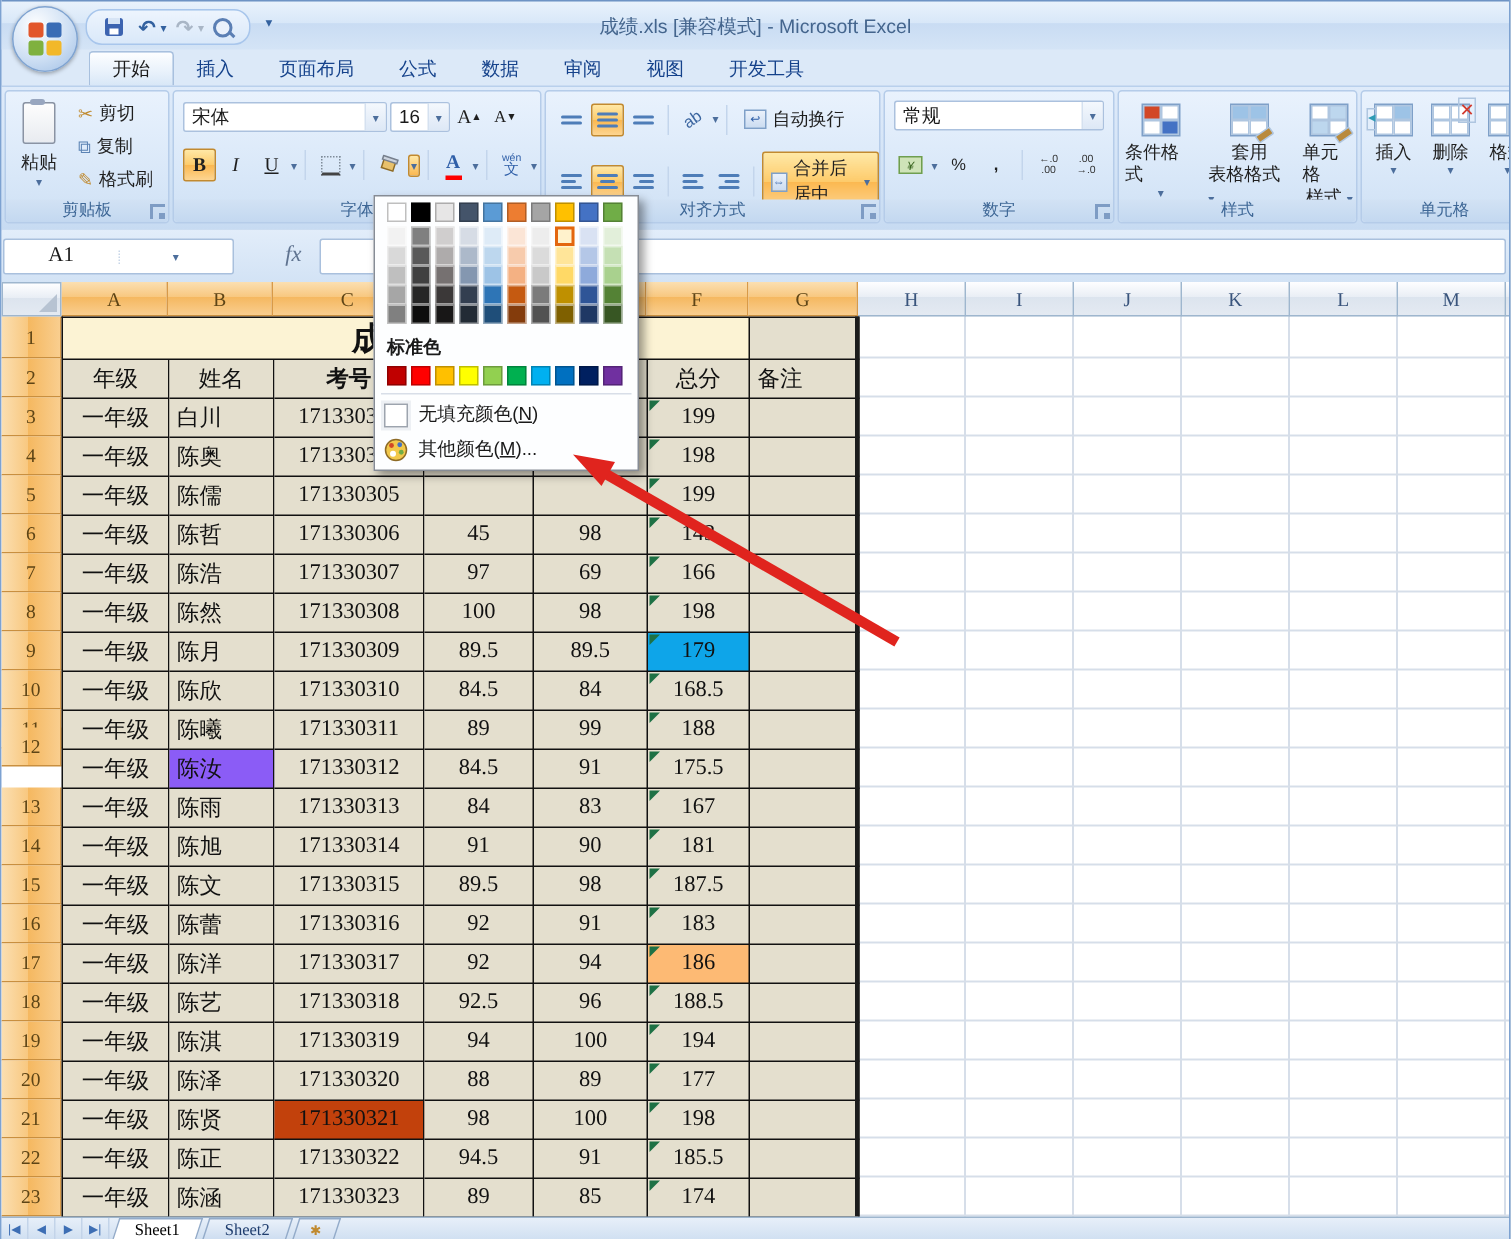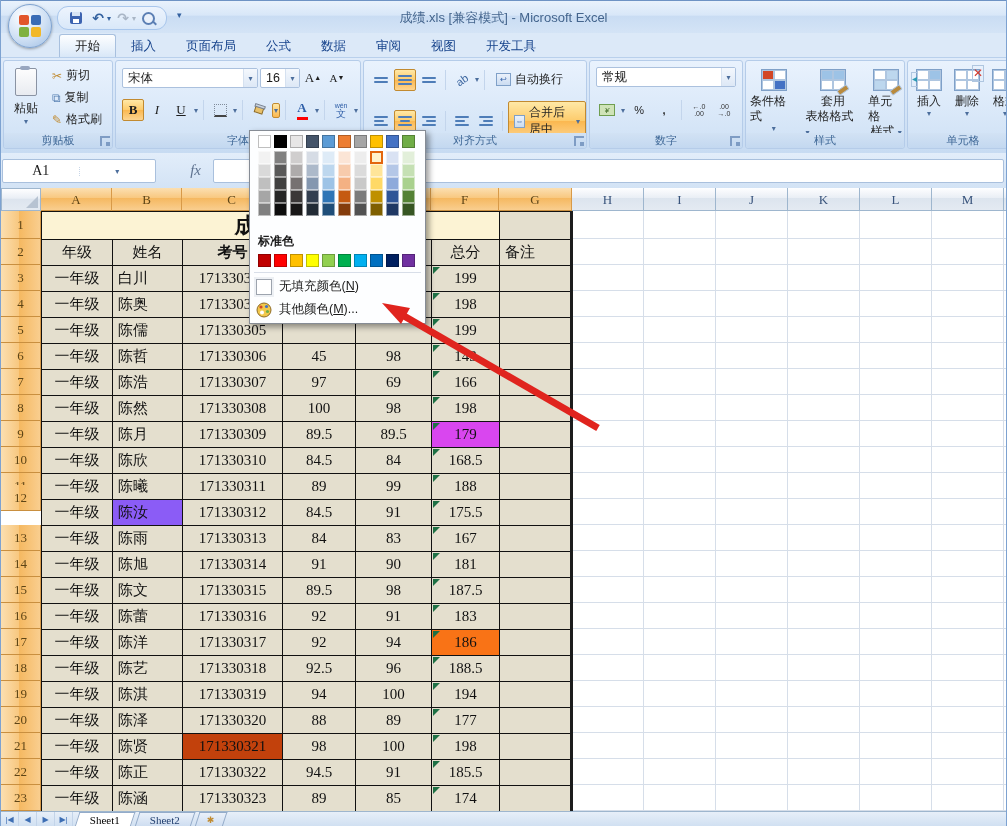--- a/index.html
+++ b/index.html
@@ -584,21 +584,21 @@
           <div class="tcell" style="width: 76px; height: 26px; background: rgb(228, 223, 206);">98</div>
           <div class="tcell" style="width: 68px; height: 26px; background: rgb(228, 223, 206);">198<i class="tri"></i></div>
           <div class="tcell left" style="width: 73px; height: 26px; background: rgb(228, 223, 206);"></div>
         </div>
         <div class="trow">
           <div class="tcell" style="width: 71px; height: 26px; background: rgb(228, 223, 206);">一年级</div>
           <div class="tcell left" style="width: 70px; height: 26px; background: rgb(228, 223, 206);">陈月</div>
           <div class="tcell" style="width: 100px; height: 26px; background: rgb(228, 223, 206);">171330309</div>
           <div class="tcell" style="width: 73px; height: 26px; background: rgb(228, 223, 206);">89.5</div>
           <div class="tcell" style="width: 76px; height: 26px; background: rgb(228, 223, 206);">89.5</div>
-          <div class="tcell" style="width: 68px; height: 26px; background: #d946ef;">179<i class="tri"></i></div>
+          <div class="tcell" style="width: 68px; height: 26px; background: #0ea5e9;">179<i class="tri"></i></div>
           <div class="tcell left" style="width: 73px; height: 26px; background: rgb(228, 223, 206);"></div>
         </div>
         <div class="trow">
           <div class="tcell" style="width: 71px; height: 26px; background: rgb(228, 223, 206);">一年级</div>
           <div class="tcell left" style="width: 70px; height: 26px; background: rgb(228, 223, 206);">陈欣</div>
           <div class="tcell" style="width: 100px; height: 26px; background: rgb(228, 223, 206);">171330310</div>
           <div class="tcell" style="width: 73px; height: 26px; background: rgb(228, 223, 206);">84.5</div>
           <div class="tcell" style="width: 76px; height: 26px; background: rgb(228, 223, 206);">84</div>
           <div class="tcell" style="width: 68px; height: 26px; background: rgb(228, 223, 206);">168.5<i class="tri"></i></div>
           <div class="tcell left" style="width: 73px; height: 26px; background: rgb(228, 223, 206);"></div>
@@ -656,21 +656,21 @@
           <div class="tcell" style="width: 76px; height: 26px; background: rgb(228, 223, 206);">91</div>
           <div class="tcell" style="width: 68px; height: 26px; background: rgb(228, 223, 206);">183<i class="tri"></i></div>
           <div class="tcell left" style="width: 73px; height: 26px; background: rgb(228, 223, 206);"></div>
         </div>
         <div class="trow">
           <div class="tcell" style="width: 71px; height: 26px; background: rgb(228, 223, 206);">一年级</div>
           <div class="tcell left" style="width: 70px; height: 26px; background: rgb(228, 223, 206);">陈洋</div>
           <div class="tcell" style="width: 100px; height: 26px; background: rgb(228, 223, 206);">171330317</div>
           <div class="tcell" style="width: 73px; height: 26px; background: rgb(228, 223, 206);">92</div>
           <div class="tcell" style="width: 76px; height: 26px; background: rgb(228, 223, 206);">94</div>
-          <div class="tcell" style="width: 68px; height: 26px; background: #f97316;">186<i class="tri"></i></div>
+          <div class="tcell" style="width: 68px; height: 26px; background: #fdba74;">186<i class="tri"></i></div>
           <div class="tcell left" style="width: 73px; height: 26px; background: rgb(228, 223, 206);"></div>
         </div>
         <div class="trow">
           <div class="tcell" style="width: 71px; height: 26px; background: rgb(228, 223, 206);">一年级</div>
           <div class="tcell left" style="width: 70px; height: 26px; background: rgb(228, 223, 206);">陈艺</div>
           <div class="tcell" style="width: 100px; height: 26px; background: rgb(228, 223, 206);">171330318</div>
           <div class="tcell" style="width: 73px; height: 26px; background: rgb(228, 223, 206);">92.5</div>
           <div class="tcell" style="width: 76px; height: 26px; background: rgb(228, 223, 206);">96</div>
           <div class="tcell" style="width: 68px; height: 26px; background: rgb(228, 223, 206);">188.5<i class="tri"></i></div>
           <div class="tcell left" style="width: 73px; height: 26px; background: rgb(228, 223, 206);"></div>
@@ -820,21 +820,21 @@
           <div class="vsw" style="background: rgb(31, 56, 100);"></div>
         </div>
         <div class="varcol">
           <div class="vsw" style="background: rgb(226, 239, 218);"></div>
           <div class="vsw" style="background: rgb(197, 224, 180);"></div>
           <div class="vsw" style="background: rgb(169, 209, 142);"></div>
           <div class="vsw" style="background: rgb(84, 130, 53);"></div>
           <div class="vsw" style="background: rgb(55, 86, 35);"></div>
         </div>
       </div>
-    <div class="mhead" style="margin-top:15px;">标准色</div>
+    <div class="mhead" style="margin-top:5px;">标准色</div>
     <div class="swrow" id="stdrow">
         <div class="sw" style="background: rgb(192, 0, 0);"></div>
         <div class="sw" style="background: rgb(255, 0, 0);"></div>
         <div class="sw" style="background: rgb(255, 192, 0);"></div>
         <div class="sw" style="background: rgb(255, 255, 0);"></div>
         <div class="sw" style="background: rgb(146, 208, 80);"></div>
         <div class="sw" style="background: rgb(0, 176, 80);"></div>
         <div class="sw" style="background: rgb(0, 176, 240);"></div>
         <div class="sw" style="background: rgb(0, 112, 192);"></div>
         <div class="sw" style="background: rgb(0, 32, 96);"></div>

